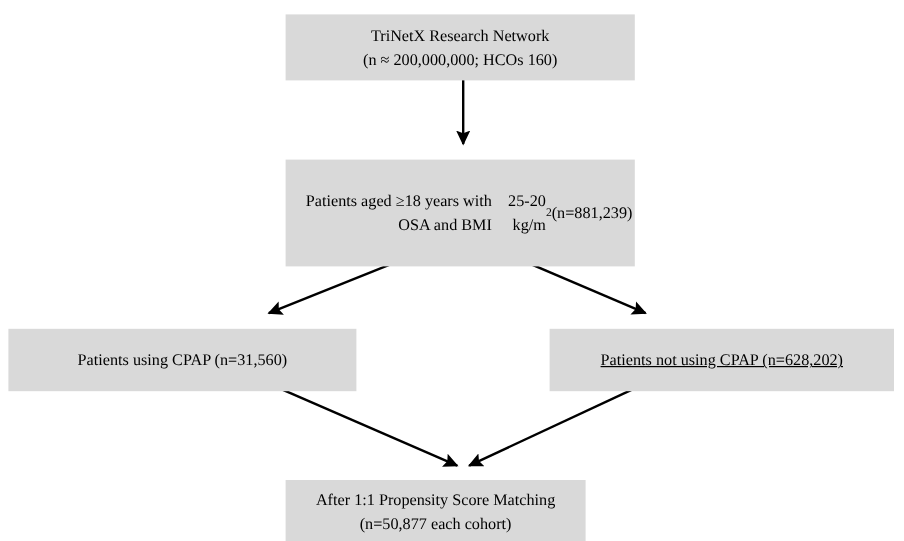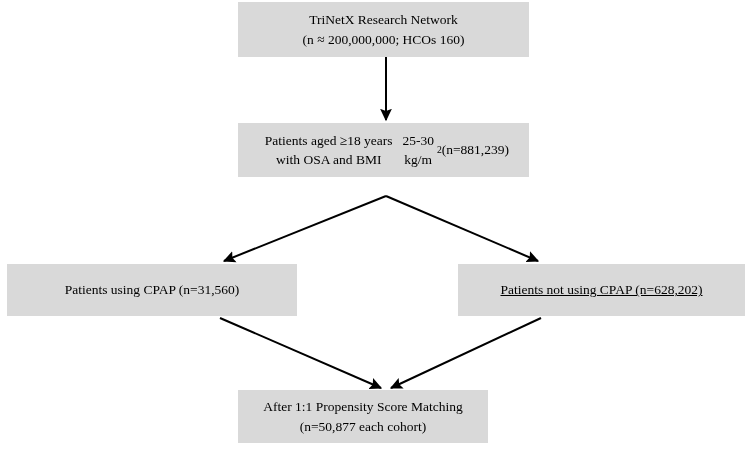--- a/index.html
+++ b/index.html
@@ -20,25 +20,26 @@
     position: absolute;
     background: #d9d9d9;
     display: flex;
     align-items: center;
     justify-content: center;
     text-align: center;
     color: #000000;
     font-size: 13.5px;
     line-height: 1.42;
     box-sizing: border-box;
-    padding: 2px 20px;
+    padding: 2px 2px;
     white-space: pre-line;
+    margin-top: 10px;
   }
   #box-top    { left: 238px; top: 2px;   width: 291px; height: 55px; }
-  #box-cohort { left: 238px; top: 123px; width: 291px; height: 54px; }
+  #box-cohort { left: 238px; top: 123px; width: 291px; height: 89px; text-align: right; }
   #box-cpap   { left: 7px;   top: 264px; width: 290px; height: 52px; }
   #box-nocpap { left: 458px; top: 264px; width: 287px; height: 52px; text-decoration: underline; }
   #box-match  { left: 238px; top: 390px; width: 250px; height: 53px; }
 
   #arrow-layer {
     position: absolute;
     left: 0; top: 0;
     width: 753px;
     height: 451px;
     pointer-events: none;
@@ -62,21 +63,21 @@
       <line x1="386" y1="196" x2="224" y2="261"></line>
       <line x1="386" y1="196" x2="538" y2="261"></line>
       <line x1="220" y1="318" x2="381" y2="388"></line>
       <line x1="541" y1="318" x2="391" y2="388"></line>
     </g>
   </svg>
 
   <div class="flow-box" id="box-top">TriNetX Research Network
 (n ≈ 200,000,000; HCOs 160)</div>
 
-  <div class="flow-box" id="box-cohort"><span>Patients aged ≥18 years with OSA and BMI</span><br><span>25-30 kg/m</span><span class="sup">2</span><span> (n=881,239)</span></div>
+  <div class="flow-box" id="box-cohort"><span>Patients aged ≥18 years with OSA and BMI</span><br><span>25-20 kg/m</span><span class="sup">2</span><span> (n=881,239)</span></div>
 
   <div class="flow-box" id="box-cpap">Patients using CPAP (n=31,560)</div>
 
   <div class="flow-box" id="box-nocpap">Patients not using CPAP (n=628,202)</div>
 
   <div class="flow-box" id="box-match">After 1:1 Propensity Score Matching
 (n=50,877 each cohort)</div>
 
 </div>
 

